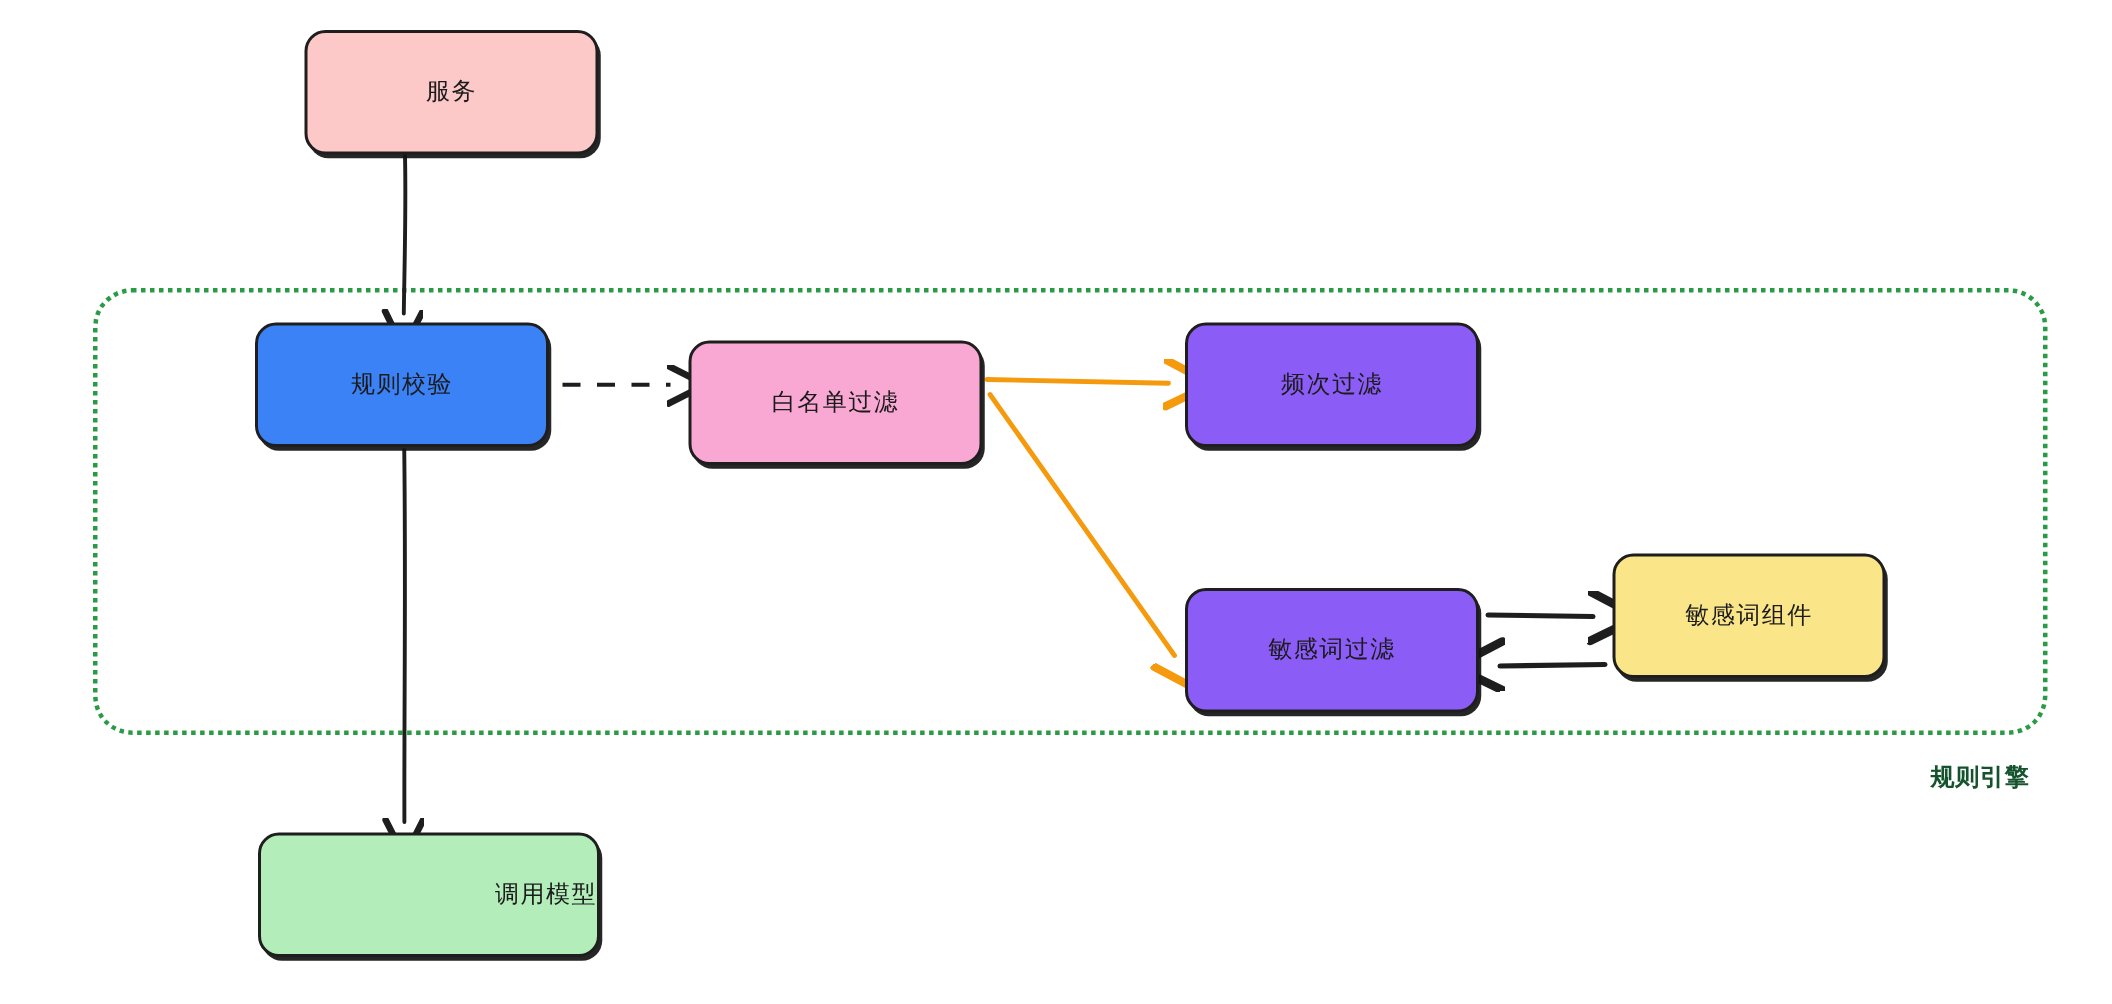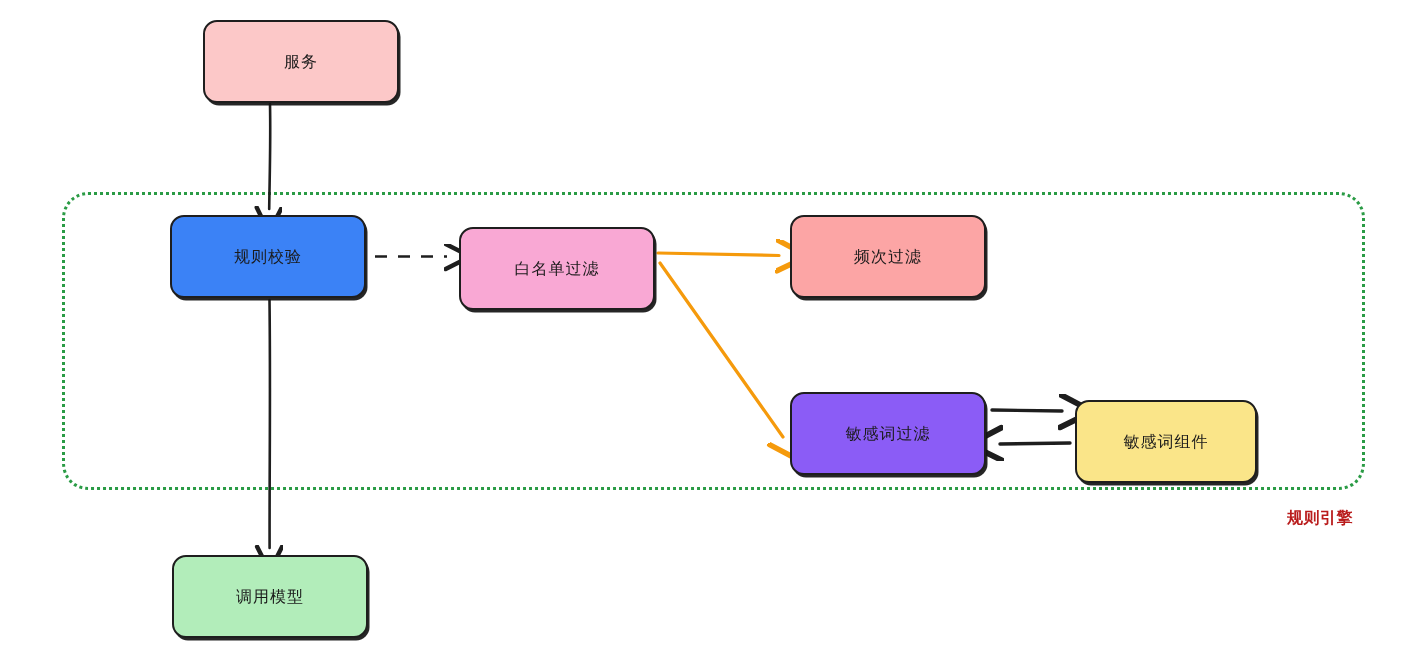--- a/index.html
+++ b/index.html
@@ -59,21 +59,21 @@
     white-space: nowrap;
     user-select: none;
   }
 </style>
 </head>
 <body>
 
 <div id="canvas" style="width: 1408px; height: 669px; background: rgb(255, 255, 255);">
 
   <div class="group-box" id="group-box" style="left: 62px; top: 192px; width: 1303px; height: 298px; border-color: rgb(42, 155, 69); border-style: dotted;"></div>
-  <div class="group-label" id="group-label" style="left: 1287px; top: 508px; color: #b91c1c; font-family: Liberation Mono, monospace;">规则引擎</div>
+  <div class="group-label" id="group-label" style="left: 1287px; top: 508px; color: #14532d; font-family: Liberation Mono, monospace;">规则引擎</div>
 
   <svg id="edges" viewBox="0 0 1408 669" aria-hidden="true">
     <defs>
       <marker id="arrow-dark" markerWidth="14" markerHeight="14" refX="1" refY="5" orient="auto" markerUnits="strokeWidth">
         <path d="M0.5,0.2 L10,5 L0.5,9.8" fill="none" stroke="#1e1e1e" stroke-width="1.7" stroke-linecap="round" stroke-linejoin="round"></path>
       </marker>
       <marker id="arrow-orange" markerWidth="14" markerHeight="14" refX="1" refY="5" orient="auto" markerUnits="strokeWidth">
         <path d="M0.5,0.2 L10,5 L0.5,9.8" fill="none" stroke="#f59a0c" stroke-width="1.7" stroke-linecap="round" stroke-linejoin="round"></path>
       </marker>
     </defs>
@@ -103,27 +103,27 @@
   <div id="node-layer">
       <div class="node" style="left: 172px; top: 20px; width: 196px; height: 83px; background: rgb(252, 200, 200); border-color: rgb(30, 30, 30); margin-left: 31px;">
         <span class="node-label">服务</span>
       </div>
       <div class="node" style="left: 170px; top: 215px; width: 196px; height: 83px; background: #3b82f6; border-color: rgb(30, 30, 30);">
         <span class="node-label">规则校验</span>
       </div>
       <div class="node" style="left: 459px; top: 215px; width: 196px; height: 83px; background: #f9a8d4; border-color: rgb(30, 30, 30); margin-top: 12px;">
         <span class="node-label">白名单过滤</span>
       </div>
-      <div class="node" style="left: 790px; top: 215px; width: 196px; height: 83px; background: #fca5a5; border-color: rgb(30, 30, 30);">
+      <div class="node" style="left: 790px; top: 215px; width: 196px; height: 83px; background: #8b5cf6; border-color: rgb(30, 30, 30);">
         <span class="node-label">频次过滤</span>
       </div>
       <div class="node" style="left: 790px; top: 392px; width: 196px; height: 83px; background: #8b5cf6; border-color: rgb(30, 30, 30);">
         <span class="node-label">敏感词过滤</span>
       </div>
-      <div class="node" style="left: 1075px; top: 400px; width: 182px; height: 83px; background: rgb(250, 229, 137); border-color: rgb(30, 30, 30);">
+      <div class="node" style="left: 1075px; top: 369px; width: 182px; height: 83px; background: rgb(250, 229, 137); border-color: rgb(30, 30, 30);">
         <span class="node-label">敏感词组件</span>
       </div>
-      <div class="node" style="left: 172px; top: 555px; width: 196px; height: 83px; background: rgb(178, 237, 186); border-color: rgb(30, 30, 30);">
+      <div class="node" style="left: 172px; top: 555px; width: 228px; height: 83px; background: rgb(178, 237, 186); border-color: rgb(30, 30, 30); justify-content: flex-end;">
         <span class="node-label">调用模型</span>
       </div>
     </div>
 
 </div>
 
 </body></html>

